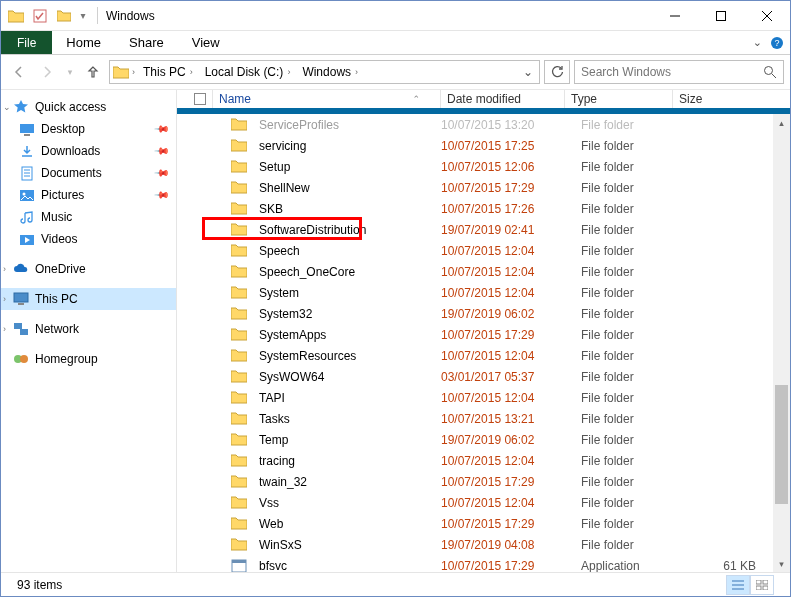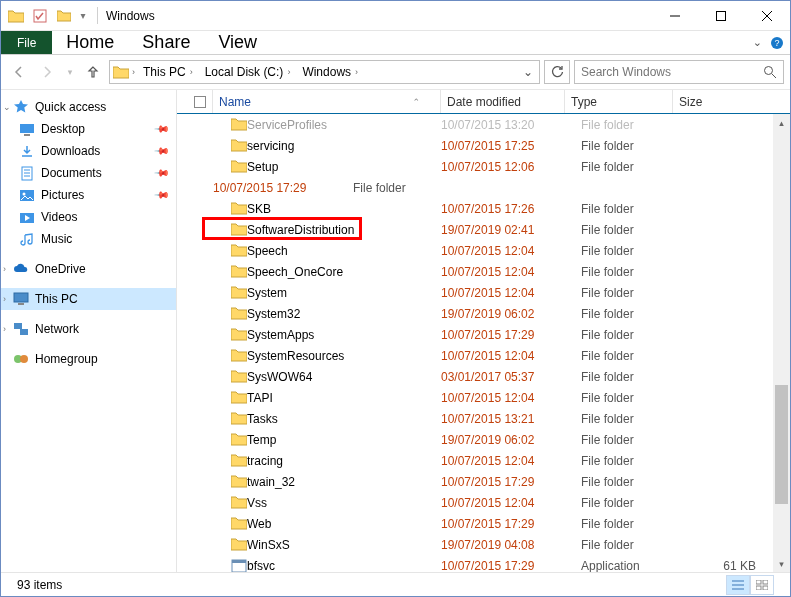--- a/index.html
+++ b/index.html
@@ -8,21 +8,21 @@
   .titlebar { height: 30px; background: #fff; display: flex; align-items: center; border-bottom: 1px solid #e5e5e5; }
   .qat { display:flex; align-items:center; gap:2px; padding:0 4px; }
   .qat-icon { width:22px; height:22px; display:flex; align-items:center; justify-content:center; }
   .title-sep { width:1px; height:17px; background:#d0d0d0; margin:0 4px;}
   .titlebar .title { margin-left:4px; font-size:12px; }
   .winbtns { margin-left:auto; display:flex; }
   .winbtn { width:46px; height:30px; display:flex; align-items:center; justify-content:center; }
   
   .menubar { height:24px; display:flex; align-items:stretch; border-bottom:1px solid #d0d0d0; }
   .file-tab { background:#14532d; color:#fff; padding:0 16px; display:flex; align-items:center; font-size:12px; }
-  .menu-item { padding:0 14px; display:flex; align-items:center; font-size:18px; }
+  .menu-item { padding:0 14px; display:flex; align-items:center; font-size:13px; }
   .ribbon-expand { margin-left:auto; display:flex; align-items:center; padding:0 6px; gap:8px; }
   
   .navbar { height:34px; display:flex; align-items:center; padding:3px 6px; gap:4px; background:#fff; }
   .navbtn { width:24px; height:24px; display:flex; align-items:center; justify-content:center; color:#555; }
   .navbtn.disabled { color:#bdbdbd; }
   .addrbar { flex:1; height:24px; border:1px solid #c0c0c0; display:flex; align-items:center; padding:0 2px; gap:2px; overflow:hidden; }
   .addr-folder-icon { width:18px; height:18px; display:flex; align-items:center; justify-content:center; }
   .crumb { display:flex; align-items:center; padding:0 4px 0 6px; gap:4px; white-space:nowrap; }
   .crumb-caret { color:#666; font-size:9px; }
   .addrbar .dropdown { margin-left:auto; width:18px; display:flex; justify-content:center; color:#555; }
@@ -34,32 +34,32 @@
   .body { flex:1; display:flex; overflow:hidden; border-top:1px solid #e8e8e8; }
   .sidebar { width:176px; border-right:1px solid #e5e5e5; padding:6px 0; overflow:hidden; }
   .side-group { margin-bottom:8px; }
   .side-item { display:flex; align-items:center; height:22px; padding:0 8px 0 18px; gap:6px; position:relative; }
   .side-item.root { padding-left:12px; }
   .side-item.selected { background:#cce8ff; }
   .pin { margin-left:auto; color:#888; font-size:10px; transform:rotate(45deg); }
   .side-caret { position:absolute; left:2px; color:#777; font-size:9px; }
   
   .content { flex:1; display:flex; flex-direction:column; overflow:hidden; position:relative; }
-  .columns { display:flex; align-items:center; height:24px; border-bottom:1px solid #0369a1; padding-left:10px; font-size:12px; color:#333; user-select:none; }
+  .columns { display:flex; align-items:center; height:24px; border-bottom:6px solid #0369a1; padding-left:10px; font-size:12px; color:#333; user-select:none; }
   .col { border-right:1px solid #e5e5e5; height:100%; display:flex; align-items:center; padding:0 6px; }
   .col-check { width:26px; padding:0; justify-content:center; }
   .col-name { width:228px; color:#1a4aa0; }
   .col-date { width:124px; }
   .col-type { width:108px; }
   .col-size { flex:1; border-right:none; }
   .sort-caret { margin-left:auto; margin-right:14px; font-size:9px; color:#888; }
   .rows { flex:1; overflow:hidden; position:relative; }
   .row { display:flex; align-items:center; height:21px; padding-left:10px; }
   .row .cell-check { width:26px; }
-  .row .cell-name { width:228px; display:flex; align-items:center; gap:0; padding-left:18px; overflow:hidden; white-space:nowrap; }
+  .row .cell-name { width:228px; display:flex; align-items:center; gap:12px; padding-left:18px; overflow:hidden; white-space:nowrap; }
   .row .cell-date { width:124px; color:#c2410c; }
   .row .cell-type { width:108px; color:#555;margin-left:16px; }
   .row .cell-size { flex:1; color:#555; text-align:right; padding-right:34px; }
   .row.cut { color:#9b9b9b; }
   .row.cut .cell-date, .row.cut .cell-type { color:#bbb; }
   .highlight-box { position:absolute; border:3px solid #ff0000; pointer-events:none; }
   .scrollbar { position:absolute; right:0; top:0; bottom:0; width:17px; background:#f0f0f0; }
   .scroll-up,.scroll-down { height:17px; display:flex; align-items:center; justify-content:center; color:#666; font-size:9px; }
   .scroll-track { position:absolute; top:17px; bottom:17px; left:0; right:0; }
   .scroll-thumb { position:absolute; left:2px; right:2px; background:#c2c2c2; border-radius:0; }
@@ -225,30 +225,30 @@
             <svg width="16" height="15">
               <rect x="1" y="2" width="14" height="11" fill="#3e95e6"></rect>
               <circle cx="5" cy="6" r="1.5" fill="#fff"></circle>
               <path d="M2 12l4-4 3 3 2-2 3 3" stroke="#fff" fill="none"></path>
             </svg>
             <span>Pictures</span>
             <span class="pin">📌</span>
           </div>
           <div class="side-item">
             <svg width="16" height="15">
+              <path d="M6 3v8a2 2 0 1 1-2-2M6 3l7-1v8a2 2 0 1 1-2-2" fill="none" stroke="#3e95e6" stroke-width="1.3"></path>
+            </svg>
+            <span>Music</span>
+          </div>
+          <div class="side-item">
+            <svg width="16" height="15">
               <rect x="1" y="3" width="14" height="10" fill="#3e95e6"></rect>
               <path d="M6 5v6l5-3z" fill="#fff"></path>
             </svg>
             <span>Videos</span>
-          </div>
-          <div class="side-item">
-            <svg width="16" height="15">
-              <path d="M6 3v8a2 2 0 1 1-2-2M6 3l7-1v8a2 2 0 1 1-2-2" fill="none" stroke="#3e95e6" stroke-width="1.3"></path>
-            </svg>
-            <span>Music</span>
           </div>
         </div>
     </div>
     <div class="side-group">
       <div class="side-item root">
         <span class="side-caret">›</span>
         <svg width="16" height="12">
             <path d="M4 9a3 3 0 0 1 0-6 4 4 0 0 1 7.5 1A2.5 2.5 0 0 1 12 9z" fill="#1b6fc3"></path>
           </svg>
         <span>OneDrive</span>
@@ -336,20 +336,28 @@
               </svg>
             </span>
             <span>Setup</span>
           </div>
           <div class="cell-date">10/07/2015 12:06</div>
           <div class="cell-type">File folder</div>
           <div class="cell-size"></div>
         </div>
         <div class="row">
           <div class="cell-check"></div>
+          <div class="cell-name">
+            <span>
+              <svg width="16" height="13">
+                <path d="M0 1h5l2 2h9v9H0z" fill="#ffd868" stroke="#caa43a"></path>
+              </svg>
+            </span>
+            <span>ShellNew</span>
+          </div>
           <div class="cell-date">10/07/2015 17:29</div>
           <div class="cell-type">File folder</div>
           <div class="cell-size"></div>
         </div>
         <div class="row">
           <div class="cell-check"></div>
           <div class="cell-name">
             <span>
               <svg width="16" height="13">
                 <path d="M0 1h5l2 2h9v9H0z" fill="#ffd868" stroke="#caa43a"></path>

